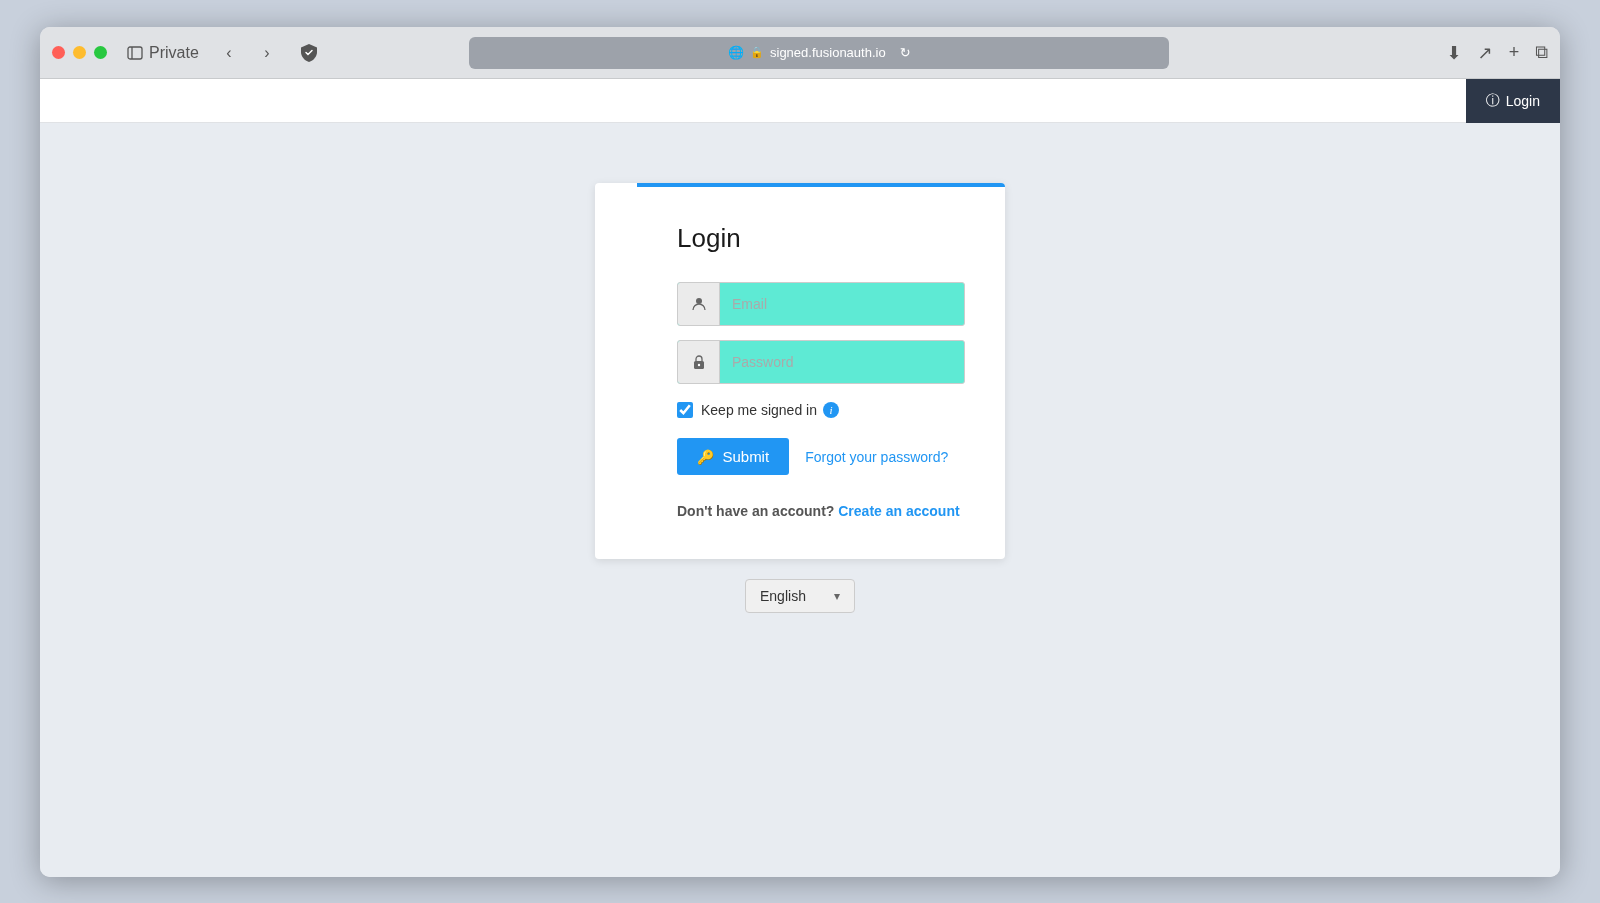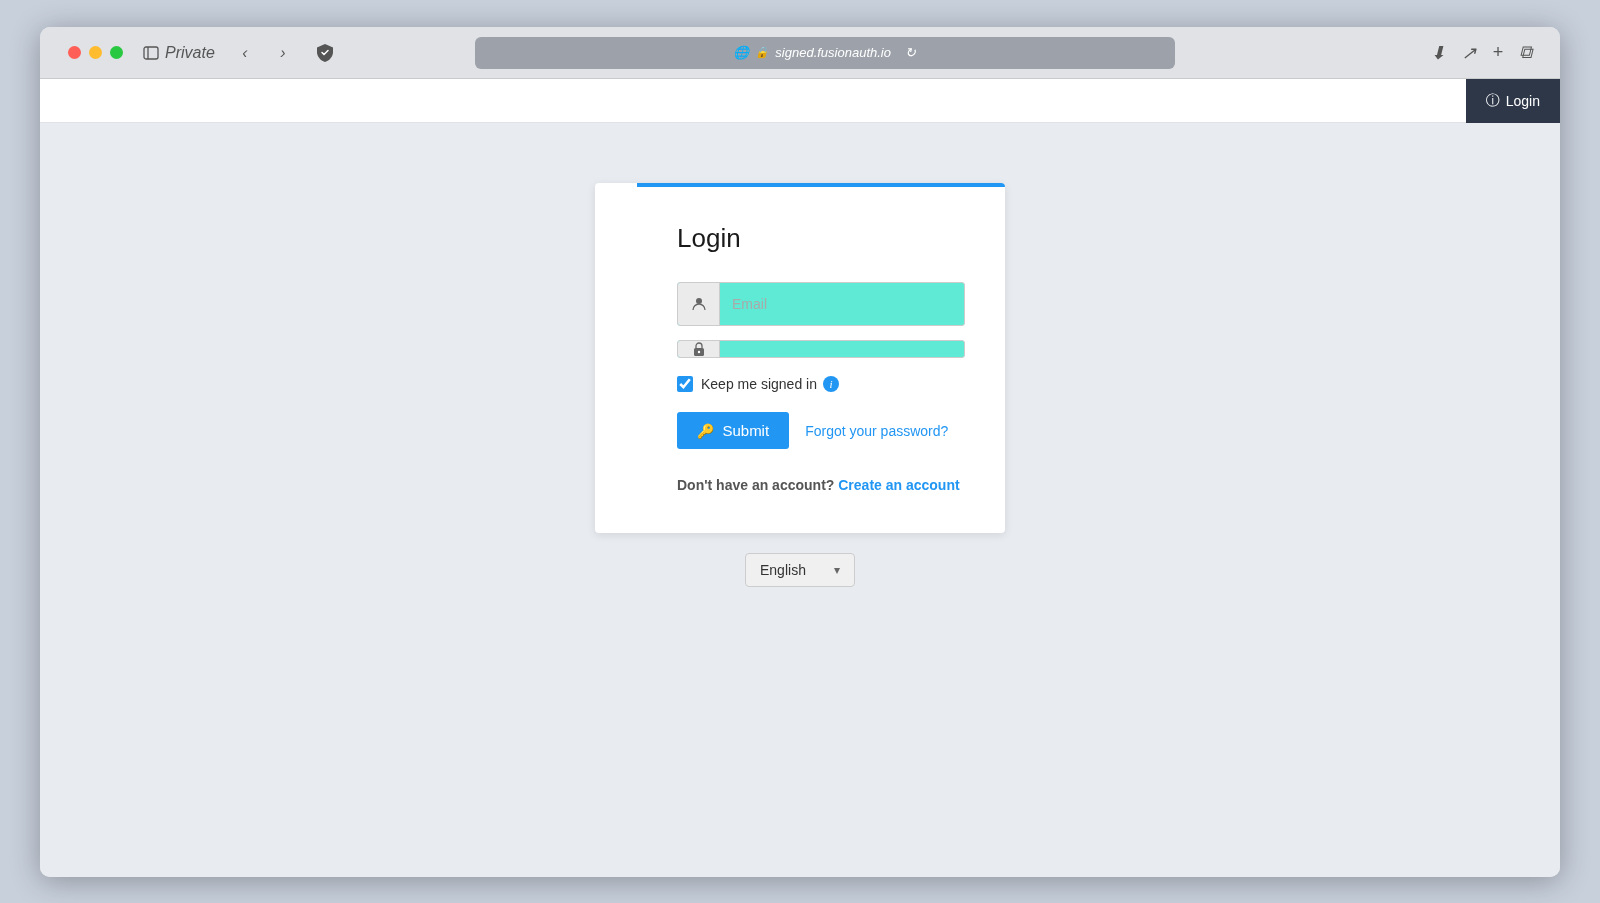--- a/index.html
+++ b/index.html
@@ -21,24 +21,23 @@
       box-shadow: 0 4px 30px rgba(0,0,0,0.3);
       overflow: hidden;
       background: #e8eaed;
     }
 
     .browser-titlebar {
       height: 52px;
       background: #e0e2e5;
       display: flex;
       align-items: center;
-      padding: 0 28px;
+      padding: 0 12px;
       gap: 12px;
       border-bottom: 1px solid #c8cacc;
-      font-style: italic;
     }
 
     .traffic-lights {
       display: flex;
       gap: 8px;
       align-items: center;
     }
 
     .traffic-light {
       width: 13px;
@@ -374,20 +373,21 @@
         </div>
 
         <div class="input-group">
           <div class="input-icon">
             <svg width="14" height="16" viewBox="0 0 14 16" fill="none">
               <rect x="2" y="7" width="10" height="8" rx="1.5" fill="#666"></rect>
               <path d="M4 7V5a3 3 0 016 0v2" stroke="#666" stroke-width="1.3" fill="none"></path>
               <circle cx="7" cy="11" r="1.2" fill="#fff"></circle>
             </svg>
           </div>
+          <input type="password" placeholder="Password" style="">
         </div>
 
         <div class="keep-signed-in">
           <input type="checkbox" id="keep-signed" checked="" style="">
           <label for="keep-signed">
             <span>Keep me signed in</span>
             <span class="info-icon">i</span>
           </label>
         </div>
 

